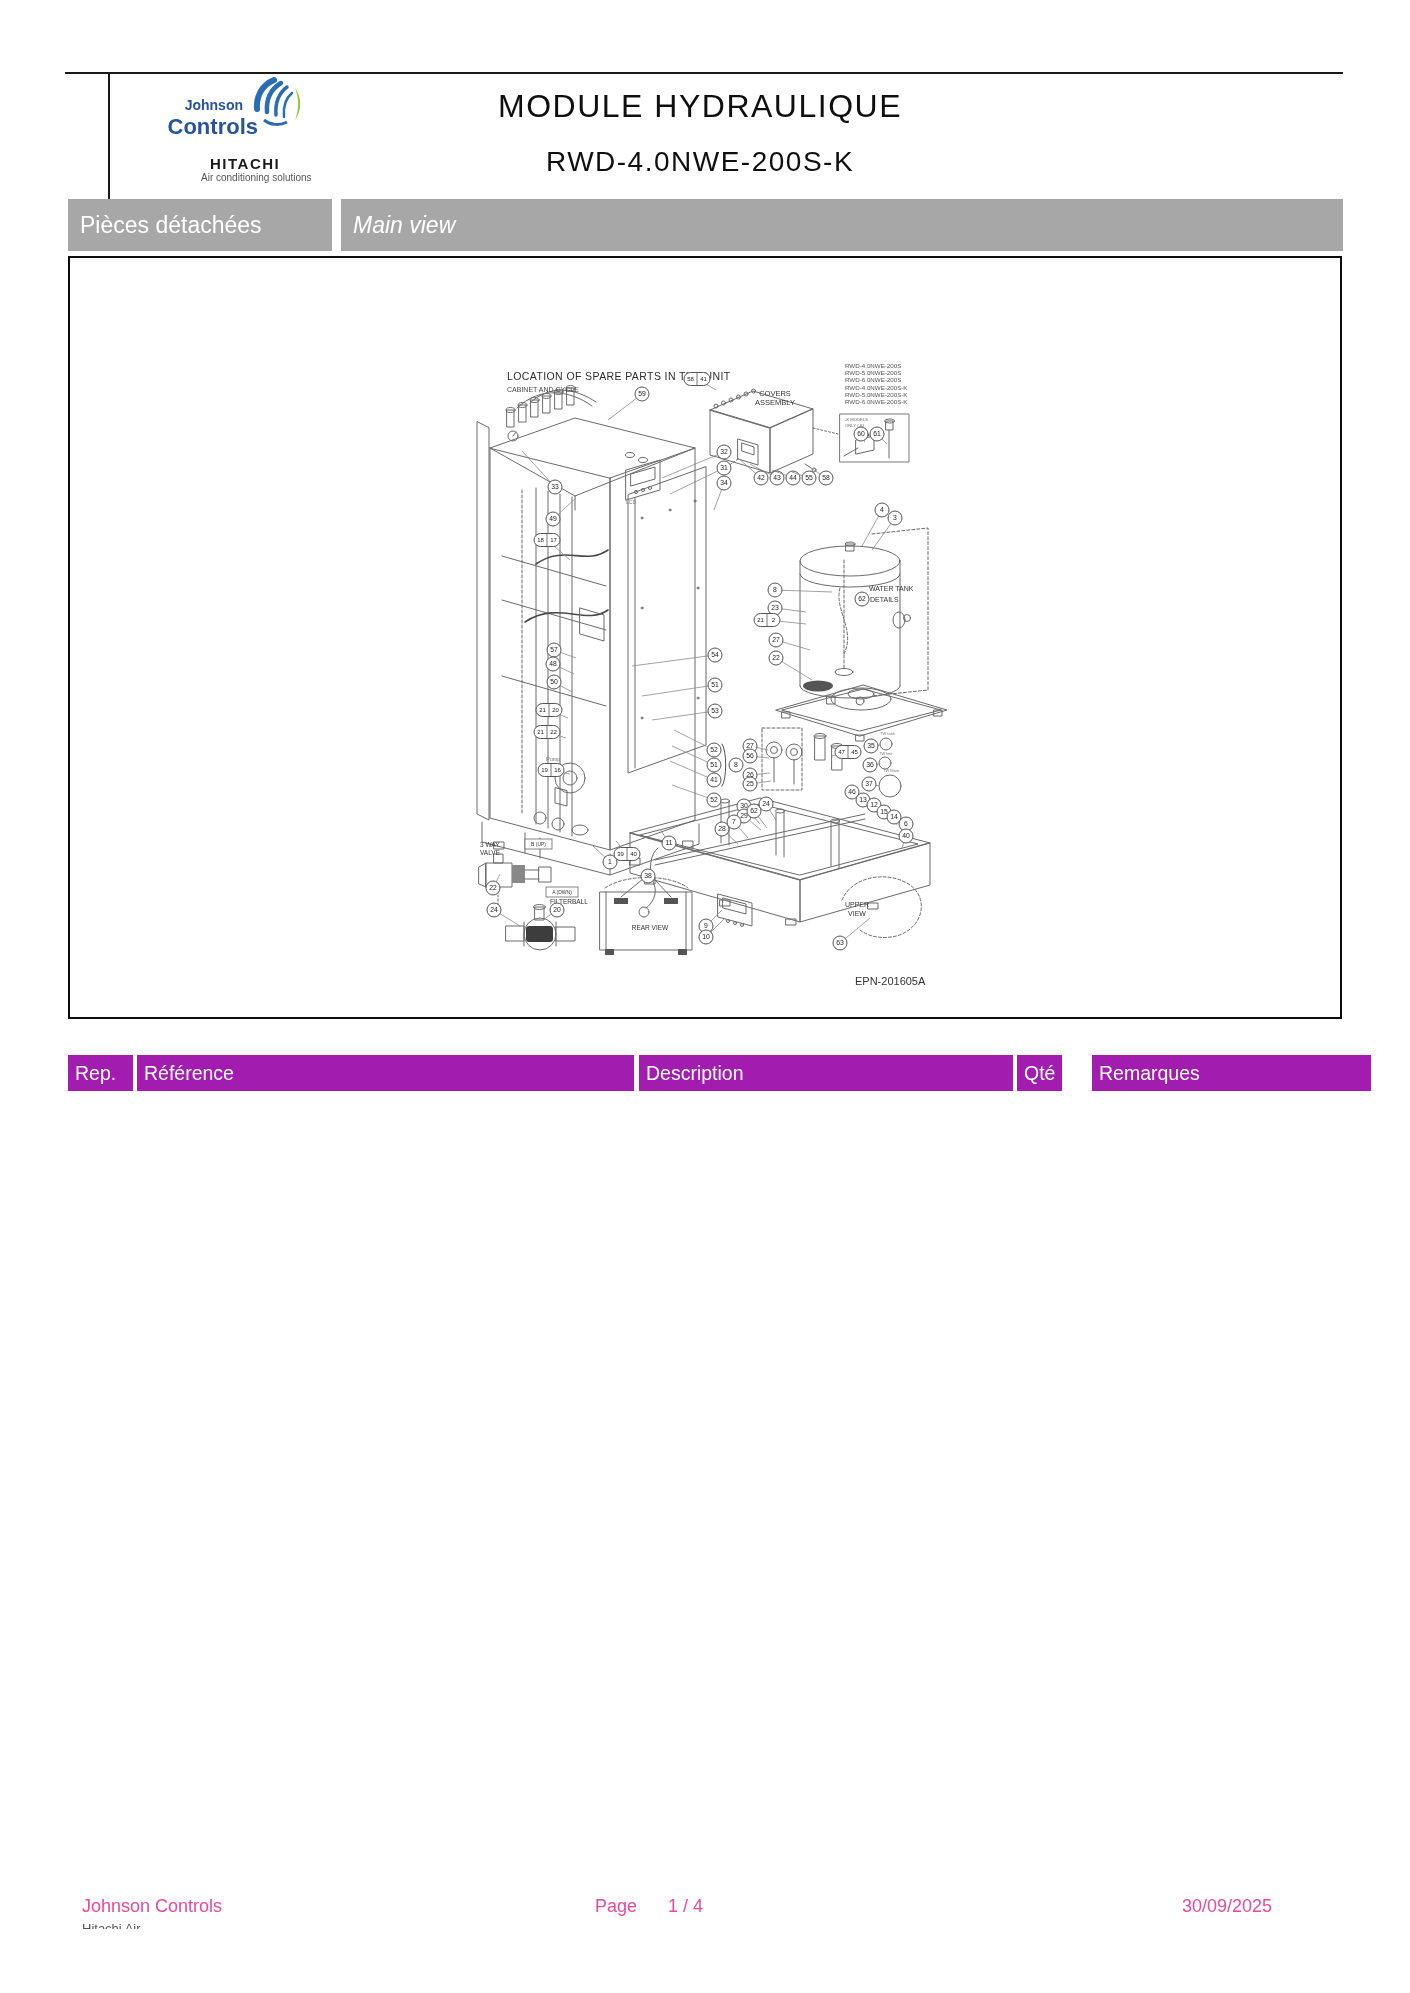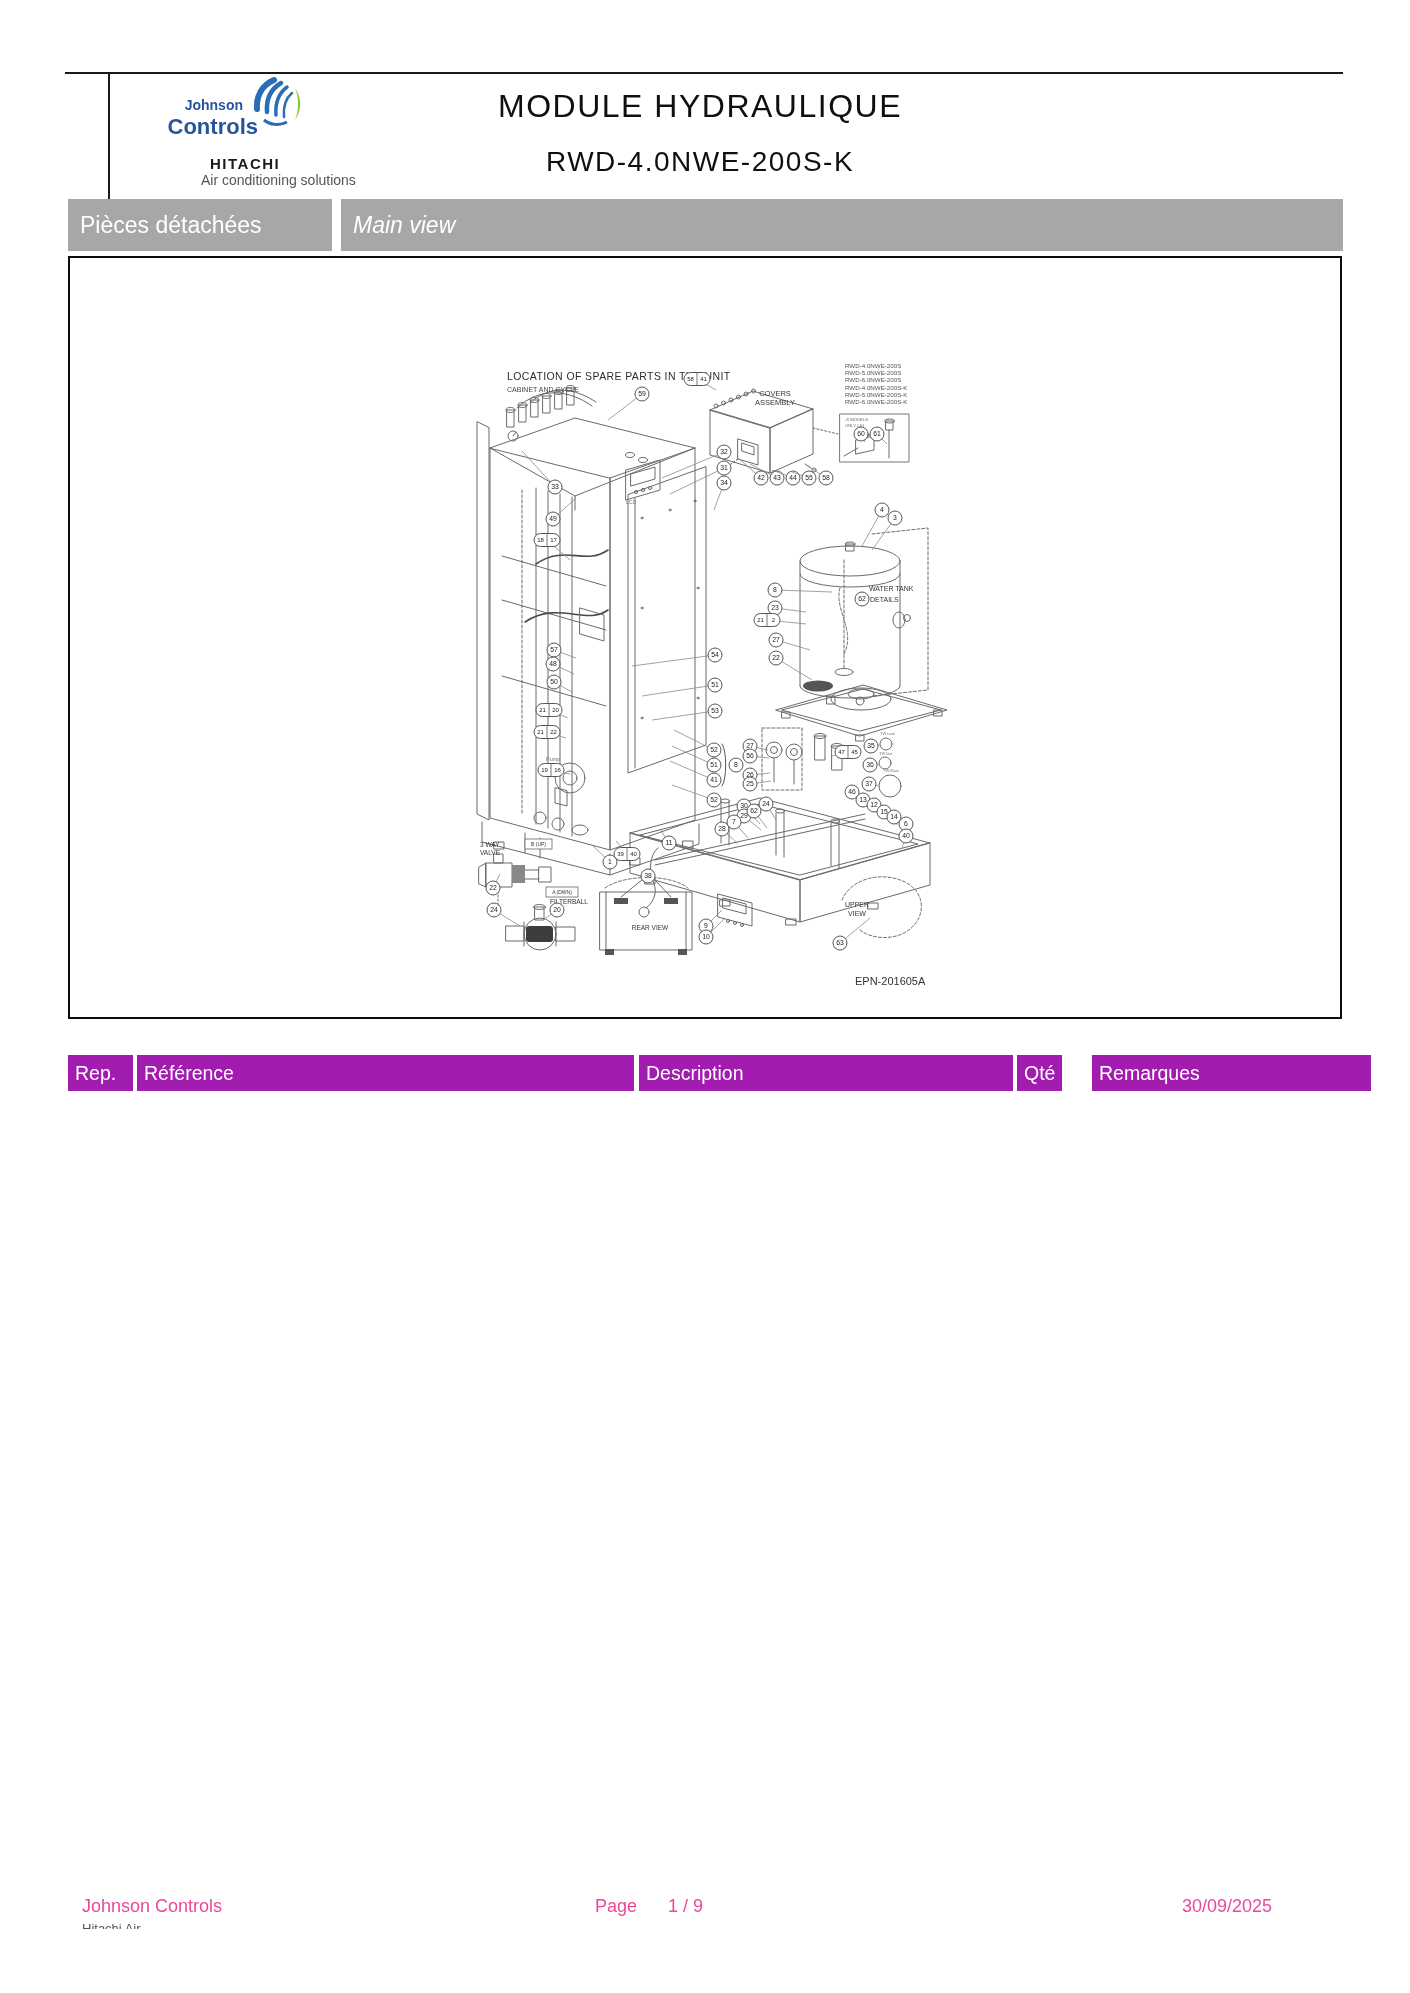--- a/index.html
+++ b/index.html
@@ -31,21 +31,21 @@
       <g fill="none" stroke="#2a6db5" stroke-linecap="round">
         <path d="M22,4 C10,9 4,20 5,33" stroke-width="6"></path>
         <path d="M29,7 C19,13 14,23 15,36" stroke-width="4.5"></path>
         <path d="M35,11 C27,17 23,26 24,39" stroke-width="3.5"></path>
         <path d="M40,17 C34,22 31,30 32,41" stroke-width="2.5"></path>
       </g>
       <path d="M43,12 C50,22 50,34 43,44 C47,34 47,22 43,12 Z" fill="#94c83d" stroke="none"></path>
       <path d="M12,44 C18,49 28,50 35,46" fill="none" stroke="#2a6db5" stroke-width="3"></path>
     </svg>
     <div class="abs" style="left:210px;top:155px;font-size:15px;font-weight:bold;letter-spacing:1.5px;color:#1b1b1b;">HITACHI</div>
-    <div class="abs" style="left:201px;top:172px;font-size:14px;color:#555;">Air conditioning solutions</div>
+    <div class="abs" style="left:201px;top:172px;font-size:10px;color:#555;">Air conditioning solutions</div>
   </div>
 
   <div class="abs" style="left:400px;top:88px;width:600px;text-align:center;font-size:32px;letter-spacing:1.5px;color:#0f0f0f;">MODULE HYDRAULIQUE</div>
   <div class="abs" style="left:400px;top:146px;width:600px;text-align:center;font-size:28px;letter-spacing:1.5px;color:#0f0f0f;">RWD-4.0NWE-200S-K</div>
 
   <div class="abs band" style="left:68px;top:199px;width:264px;">
     <div class="pad">Pièces détachées</div>
   </div>
   <div class="abs band" style="left:341px;top:199px;width:1002px;font-style:italic;">
     <div class="pad">Main view</div>
@@ -498,16 +498,16 @@
 
   <div class="abs thead" style="left:68px;top:1055px;width:65px;">Rep.</div>
   <div class="abs thead" style="left:137px;top:1055px;width:497px;">Référence</div>
   <div class="abs thead" style="left:639px;top:1055px;width:374px;">Description</div>
   <div class="abs thead" style="left:1017px;top:1055px;width:45px;">Qté</div>
   <div class="abs thead" style="left:1092px;top:1055px;width:279px;">Remarques</div>
 
   <div class="abs footer-txt" style="left:82px;top:1896px;">Johnson Controls</div>
   <div class="abs" id="footer-clip" style="left:82px;top:1921px;">Hitachi Air conditioning</div>
   <div class="abs footer-txt" style="left:595px;top:1896px;">Page</div>
-  <div class="abs footer-txt" style="left:668px;top:1896px;">1 / 9</div>
+  <div class="abs footer-txt" style="left:668px;top:1896px;">1 / 4</div>
   <div class="abs footer-txt" style="left:1150px;top:1896px;width:122px;text-align:right;">30/09/2025</div>
 
 </div>
 
 </body></html>

